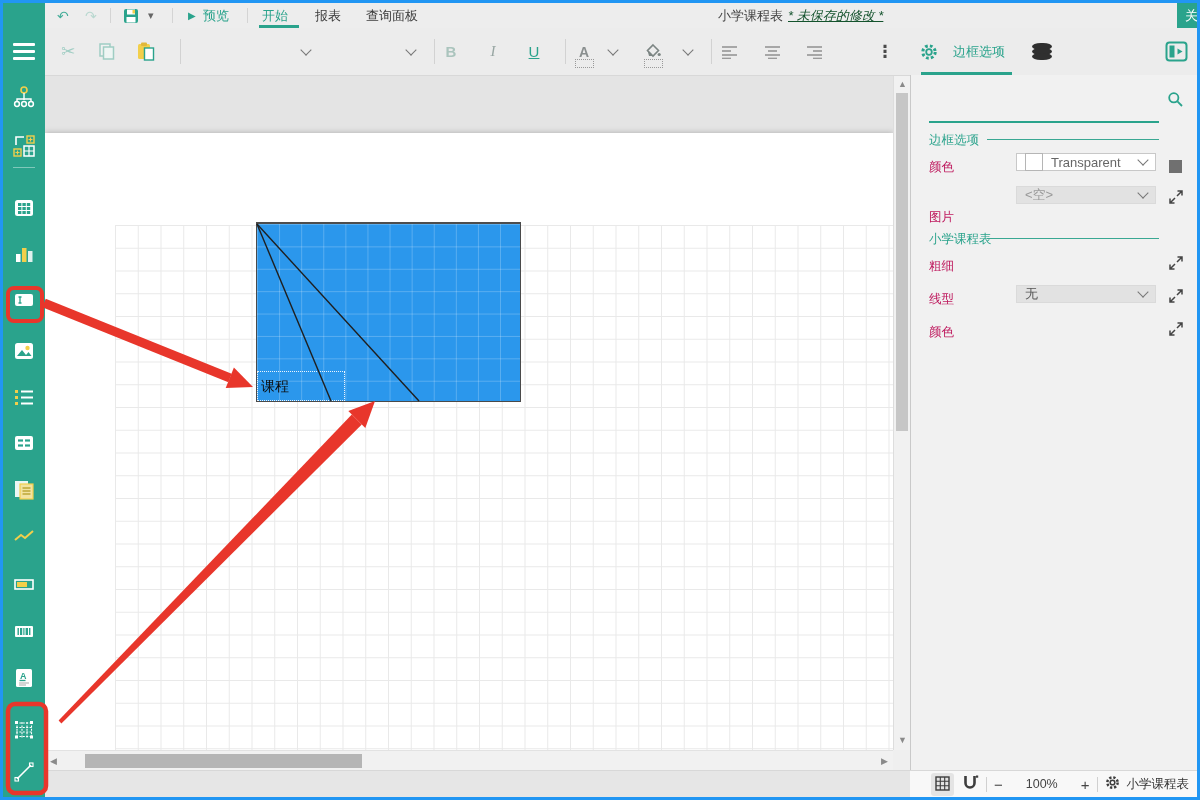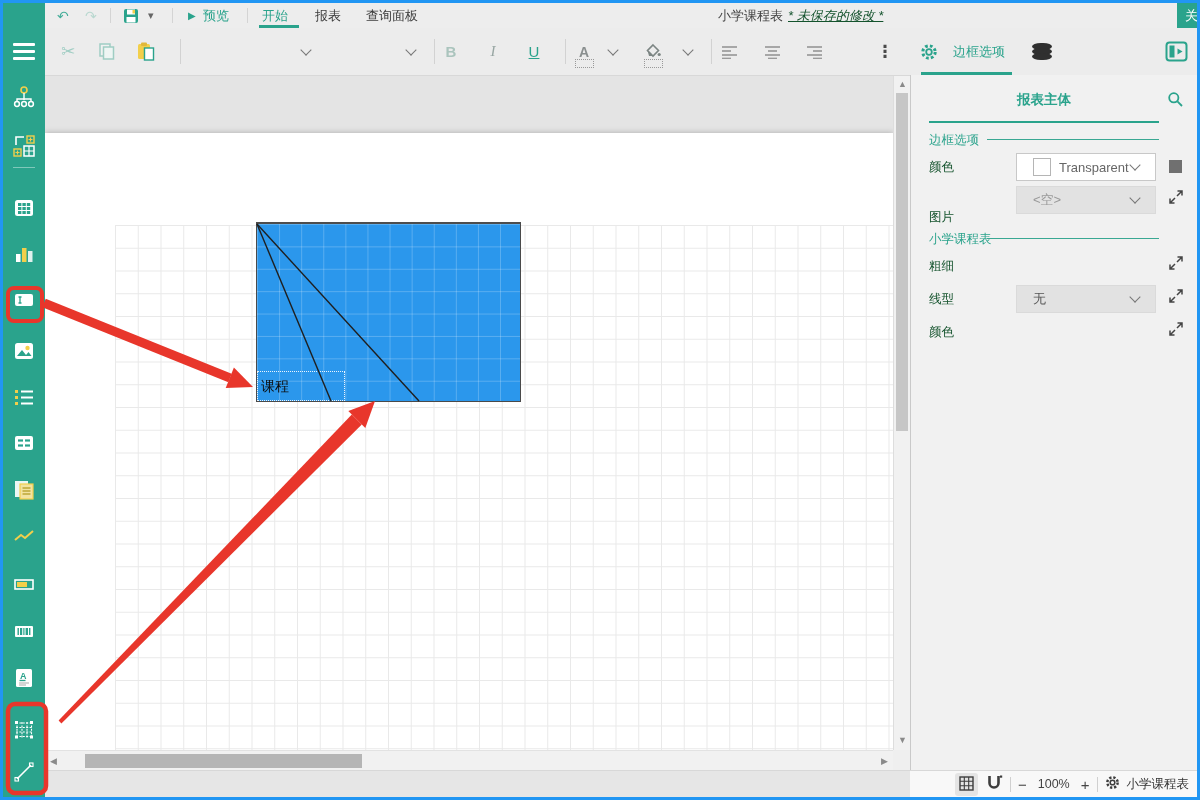--- a/index.html
+++ b/index.html
@@ -52,23 +52,23 @@
   .sb-arrow{position:absolute;color:#8a8a8a;font-size:9px;line-height:9px;}
   .vthumb{position:absolute;left:2px;top:18px;width:12px;height:338px;background:#c6c6c6;}
   .hthumb{position:absolute;left:40px;top:3px;width:277px;height:14px;background:#b5b5b5;}
   .annotation{left:76px;top:418px;font-size:25px;color:#3e9fff;letter-spacing:1px;font-weight:500;z-index:40;}
   
   .panel{left:907px;top:72px;width:287px;height:695px;background:#f1f1f1;border-left:1px solid #c9c9c9;box-sizing:border-box;z-index:6;}
   .p-title{position:absolute;left:18px;top:16px;width:230px;text-align:center;font-size:13.5px;font-weight:bold;color:#2aa38c;}
   .p-underline{position:absolute;left:18px;top:46px;width:230px;height:2px;background:#2aa38c;}
   .p-sec{position:absolute;left:18px;font-size:12.5px;color:#2aa38c;}
   .p-line{position:absolute;height:1px;background:#3aa893;}
-  .p-label{position:absolute;left:18px;font-size:12.5px;color:#14532d;text-align:center;}
-  .p-ctl{position:absolute;left:105px;width:140px;height:28px;box-sizing:border-box;display:flex;align-items:center;
-         font-size:13px;color:#555;padding:0 16px;}
+  .p-label{position:absolute;left:18px;font-size:12.5px;color:#be185d;text-align:center;}
+  .p-ctl{position:absolute;left:105px;width:140px;height:18px;box-sizing:border-box;display:flex;align-items:center;
+         font-size:13px;color:#555;padding:0 8px;}
   .ctl-white{background:#fff;border:1px solid #c8c8c8;}
   .ctl-gray{background:#e2e2e2;border:1px solid #dadada;}
   .swatch{width:18px;height:18px;box-sizing:border-box;margin-right:8px;flex:0 0 auto;}
   .ctl-chev{margin-left:auto;}
   .p-side{position:absolute;left:256px;width:18px;height:18px;display:flex;align-items:center;justify-content:center;}
   
   .statusbar{left:42px;top:767px;width:1152px;height:27px;z-index:6;}
   .st-left{position:absolute;left:0;top:0;width:865px;height:27px;background:#e6e6e6;border-top:1px solid #d8d8d8;box-sizing:border-box;}
   .st-right{position:absolute;left:865px;top:0;width:287px;height:27px;background:#f8f8f8;border-top:1px solid #d8d8d8;
             box-sizing:border-box;display:flex;align-items:center;justify-content:flex-end;padding-right:8px;gap:7px;}
@@ -381,21 +381,20 @@
     <div class="abs hscroll">
       <span class="sb-arrow" style="left:5px;top:6px">◀</span>
       <span class="hthumb"></span>
       <span class="sb-arrow" style="left:836px;top:6px">▶</span>
     </div>
     <div class="abs corner"></div>
   </div>
 
 
   <div class="abs panel">
-    <div class="p-title">报表主体</div>
     <div class="p-underline"></div>
     <span class="abs" style="left:256px;top:16px">
       <svg width="17" height="17" viewBox="0 0 17 17">
         <circle cx="6.8" cy="6.8" r="4.6" fill="none" stroke="#2aa38c" stroke-width="1.8"></circle>
         <line x1="10.4" y1="10.4" x2="15" y2="15" stroke="#2aa38c" stroke-width="1.8"></line>
       </svg>
     </span>
 
     <div class="p-sec" style="top:57px">边框选项</div>
     <div class="p-line" style="left:76px;top:64px;width:172px"></div>
@@ -458,21 +457,21 @@
         </svg>
       </span>
       <span>
         <svg width="18" height="17" viewBox="0 0 18 17">
           <path d="M4.5 2v7a4.5 4.5 0 0 0 9 0V2" fill="none" stroke="#3d3d3d" stroke-width="2.6"></path>
           <rect x="15" y="1.5" width="2.2" height="2.2" fill="#3d3d3d"></rect>
         </svg>
       </span>
       <span class="st-div"></span>
       <span class="st-txt" style="font-size:15px">−</span>
-      <span class="st-txt" style="margin:0 4px">100%</span>
+      <span class="st-txt" style="margin:0 16px">100%</span>
       <span class="st-txt" style="font-size:15px">+</span>
       <span class="st-div"></span>
       <span>
         <svg width="15" height="15" viewBox="0 0 18 18">
           <circle cx="9" cy="9" r="6.2" fill="none" stroke="#3d3d3d" stroke-width="3" stroke-dasharray="2.7 2.2"></circle>
           <circle cx="9" cy="9" r="2.8" fill="none" stroke="#3d3d3d" stroke-width="1.8"></circle>
         </svg>
       </span>
       <span class="st-txt" style="color:#333">小学课程表</span>
     </div>

